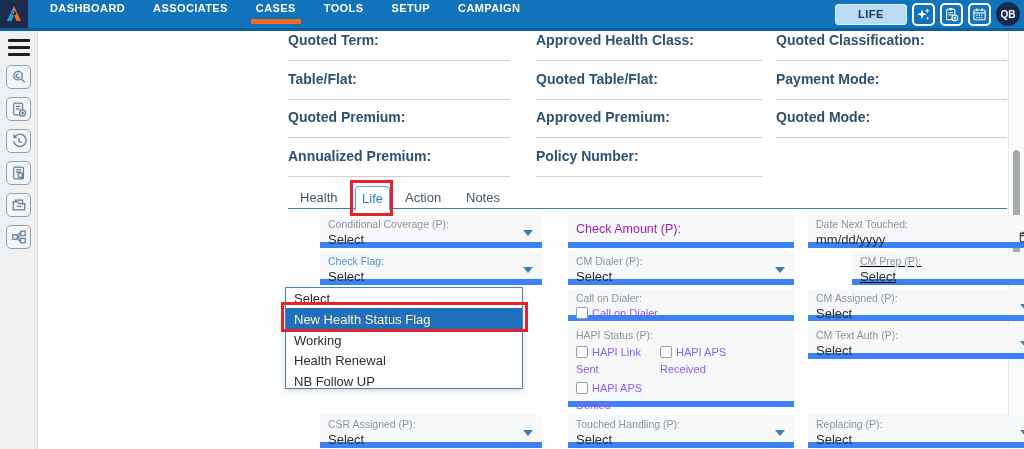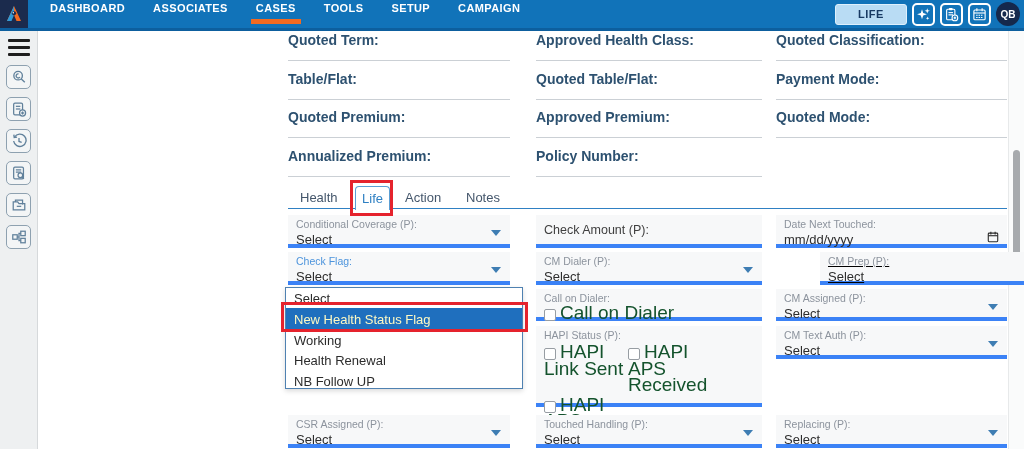--- a/index.html
+++ b/index.html
@@ -59,32 +59,32 @@
   .tab-label { position:absolute; top:190px; font-size:13px; color:#44566b; cursor:default; }
   .tab-active-box { position:absolute; left:355px; top:186px; width:35px; height:23.5px;
               background:#fff; border:1.5px solid #5b9fd4; border-bottom:none;
               border-radius:4px 4px 0 0; z-index:2; display:flex; align-items:center;
               justify-content:center; font-size:13px; color:#2f80c3; }
 
   
   .redbox { position:absolute; border:3px solid #e5232d; z-index:6; pointer-events:none; }
 
   
-  .fg { position:absolute; background:#f7f8f9; border-bottom:4px solid #3b82f6;
-        padding:3px 8px 0 8px; }
+  .fg { position:absolute; background:#f7f8f9; border-bottom:6px solid #3b82f6;
+        padding:3px 8px 0 8px;margin-left:32px; }
   .fg .lbl { font-size:10.5px; color:#8c939d; line-height:12px; white-space:nowrap; }
   .fg .lbl.blue { color:#4d94dc; }
   .fg .val { font-size:13px; color:#2d2d2d; margin-top:2px; line-height:15px; }
-  .fg .ph  { font-size:12.5px; color:#404040; }
+  .fg .ph  { font-size:12.5px; color:#a21caf; }
   .caret { position:absolute; right:9px; width:0; height:0;
            border-left:5px solid transparent; border-right:5px solid transparent;
            border-top:6px solid #3e7db3; }
   .cb { display:inline-block; width:12px; height:12px; border:1px solid #979da3;
         border-radius:2px; background:#fff; vertical-align:-2px; margin-right:4px; }
-  .cbitem { font-size:19px; color:#14532d; line-height:16.5px; }
+  .cbitem { font-size:11px; color:#8b5cf6; line-height:16.5px; }
 
   
   .dropdown { position:absolute; left:285px; top:287px; width:238px; height:102px;
               background:#fff; border:1px solid #4f81b1; z-index:5;
               box-shadow:0 2px 5px rgba(0,0,0,.15); }
   .opt { height:20.4px; display:flex; align-items:center; padding-left:8px;
          font-size:13px; color:#2c2c2c; cursor:default; }
   .opt.hl { background:#1f6fbe; color:#fef9c3; height:22px; }
 </style>
 </head>

